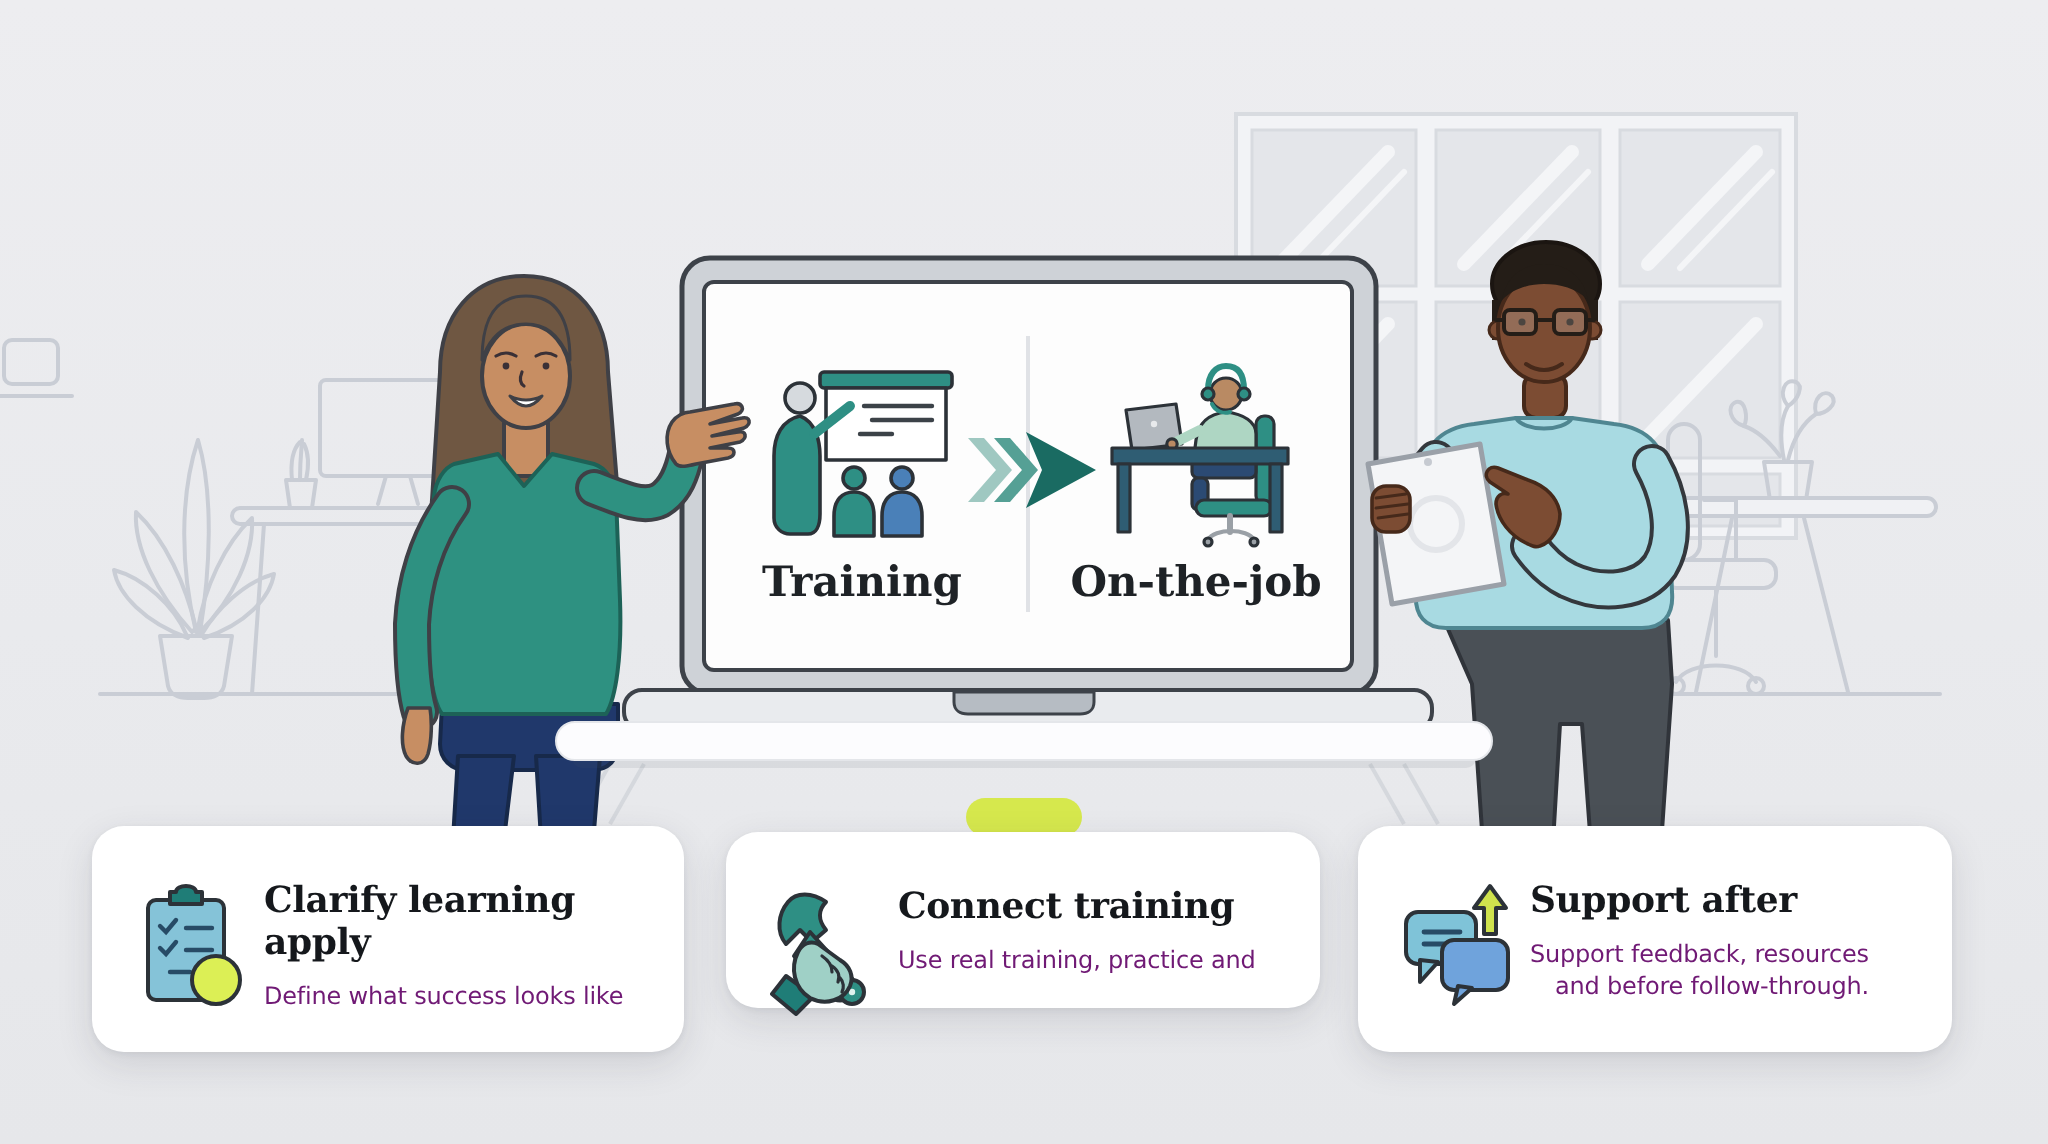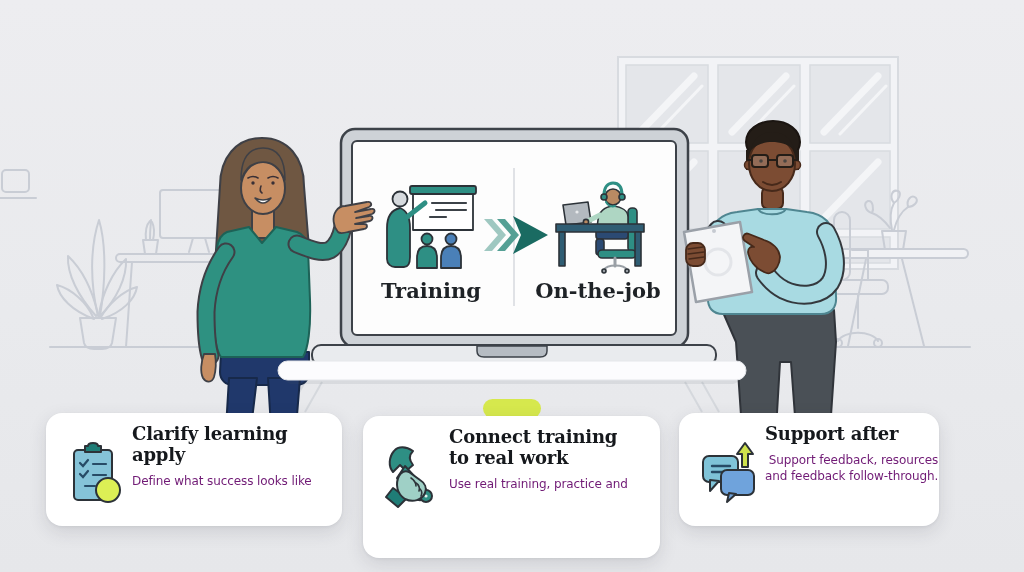--- a/index.html
+++ b/index.html
@@ -8,37 +8,37 @@
     background:linear-gradient(180deg,#ededf0 0%,#e9eaed 55%,#e6e7ea 100%);
     font-family:"DejaVu Sans","Liberation Sans",sans-serif;
   }
   .stage svg.scene{position:absolute;left:0;top:0;}
   .card{
     position:absolute;background:#ffffff;border-radius:16px;
     box-shadow:0 6px 18px rgba(45,50,65,0.13),0 1px 3px rgba(45,50,65,0.07);
     display:flex;align-items:flex-start;z-index:3;
   }
   .card .icon-box{flex:0 0 58px;margin:26px 6px 0 22px;}
-  .card .texts{padding-top:11px;}
+  .card .texts{padding-top:28px;}
   .card .title{
     font-family:"DejaVu Serif","Liberation Serif",serif;
     font-weight:bold;font-size:18px;line-height:1.16;color:#15181c;
     white-space:nowrap;letter-spacing:-0.2px;
   }
   .card .body{
     margin-top:7px;font-size:12px;line-height:1.34;color:#701a75;
     white-space:nowrap;letter-spacing:-0.1px;text-align:right;
   }
   .pill{
     position:absolute;left:483px;top:399px;width:58px;height:19px;
     border-radius:10px;background:#d6e84d;z-index:2;
   }
   #card1{left:46px;top:413px;width:296px;height:113px;}
-  #card2{left:363px;top:416px;width:297px;height:142px;}
-  #card3{left:679px;top:413px;width:260px;height:113px;}
+  #card2{left:363px;top:416px;width:297px;height:88px;}
+  #card3{left:679px;top:413px;width:297px;height:113px;}
 </style>
 </head>
 <body>
 
 <div class="stage">
 
   <svg class="scene" width="1024" height="572" viewBox="0 0 1024 572">
 
     <g stroke="#c9cdd5" stroke-width="2" fill="none" stroke-linecap="round" stroke-linejoin="round">
 
@@ -318,21 +318,20 @@
             <path d="M26,36 C29,38 31,41 31,44"></path>
             <path d="M31,41 C34,43 35,46 34,49"></path>
             <path d="M35,47 C37,49 37,52 36,54"></path>
           </g>
         </g>
       </svg>
     </div>
     <div class="texts">
       <div class="title">
         <div>Connect training</div>
-        <div>to real work</div>
       </div>
       <div class="body">
         <div>Use real training, practice and</div>
       </div>
     </div>
   </div>
 
   <div class="card" id="card3">
     <div class="icon-box">
       <svg width="58" height="66" viewBox="0 0 58 66">
@@ -350,18 +349,18 @@
           </g>
         </g>
       </svg>
     </div>
     <div class="texts">
       <div class="title">
         <div>Support after</div>
       </div>
       <div class="body">
         <div>Support feedback, resources</div>
-        <div>and feedback follow-through.</div>
+        <div>and before follow-through.</div>
       </div>
     </div>
   </div>
 
 </div>
 
 </body></html>

